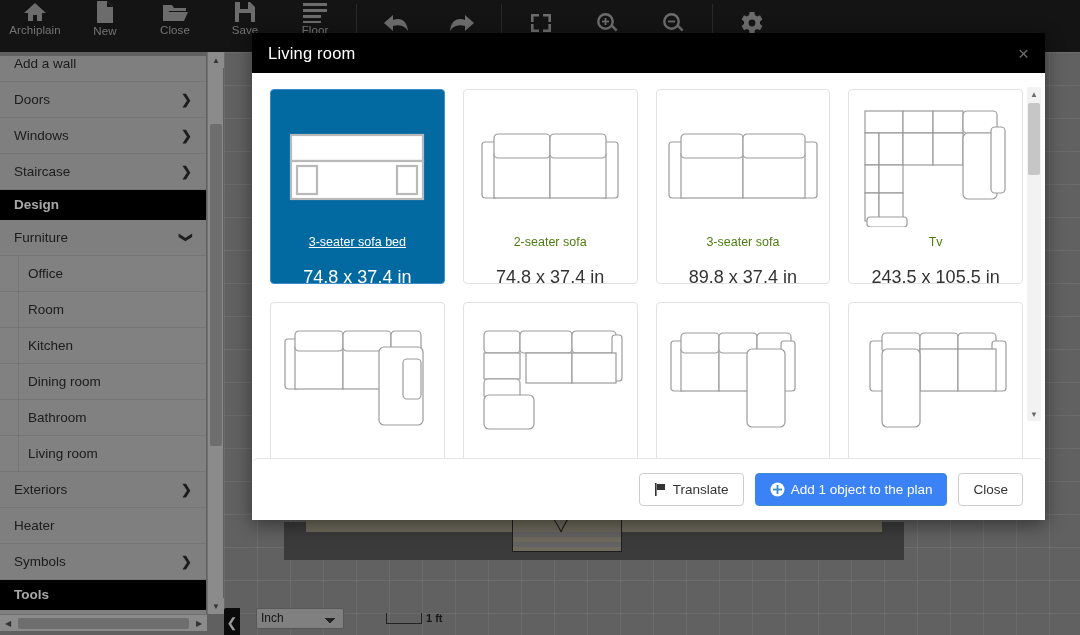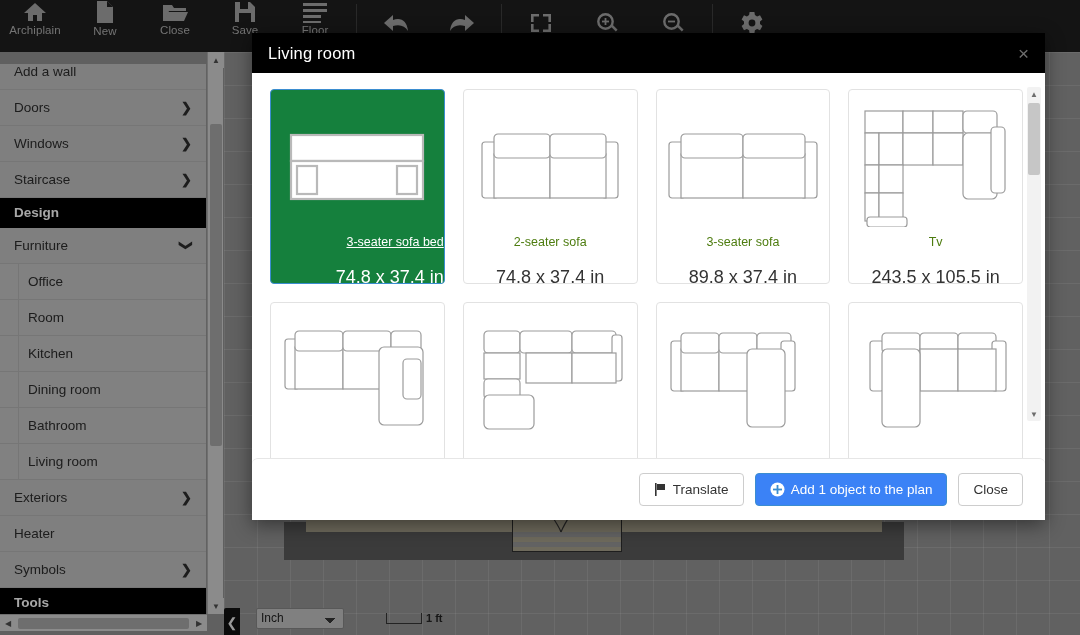--- a/index.html
+++ b/index.html
@@ -27,21 +27,21 @@
   .tb-sep { width:1px; height:34px; background:#3b3b3b; margin:4px 6px 0 6px; }
   .tb-btn {
     width:66px; height:46px; display:flex; align-items:center; justify-content:center;
     cursor:pointer;
   }
   svg { display:block; }
   .ic { fill:#9b9b9b; }
 
   
   #sidebar {
-    position:absolute; left:0; top:64px; width:207px; height:562px;
+    position:absolute; left:0; top:56px; width:207px; height:562px;
     background:#b6b6b6; overflow:hidden; z-index:3;
     border-right:1px solid #8d8d8d;
   }
   .side-row {
     height:36px; display:flex; align-items:center; padding:0 14px;
     font-size:13.5px; color:#2a2a2a; border-bottom:1px solid #a9a9a9;
     background:#b6b6b6; cursor:pointer; position:relative;
   }
   .side-row.sub { padding-left:28px; background:#b9b9b9; }
   .side-row.sub .side-label { padding-left:0; }
@@ -146,21 +146,21 @@
     flex:1 1 auto; position:relative; overflow:hidden; padding:16px 22px 0 18px;
   }
   #grid {
     display:grid; grid-template-columns:repeat(4, 1fr); gap:18px 18px;
   }
   .card {
     height:195px; border:1px solid #e2e2e2; border-radius:4px; background:#fff;
     display:flex; flex-direction:column; align-items:center; cursor:pointer;
     padding-top:4px; overflow:hidden;
   }
-  .card.selected { background:#15803d; border-color:#3b8dd0;align-items:flex-end; }
+  .card.selected { background:#0369a1; border-color:#3b8dd0; }
   .card .thumb {
     flex:0 0 145px; width:100%; display:flex; align-items:center; justify-content:center;
   }
   .card .cname {
     font-size:12.5px; color:#4d7c0f; text-align:center; line-height:1.2; margin-top:-4px;
   }
   .card .cdim {
     font-size:18px; color:#333; text-align:center; margin-top:17px;
   }
   .card.selected .cname, .card.selected .cdim {

